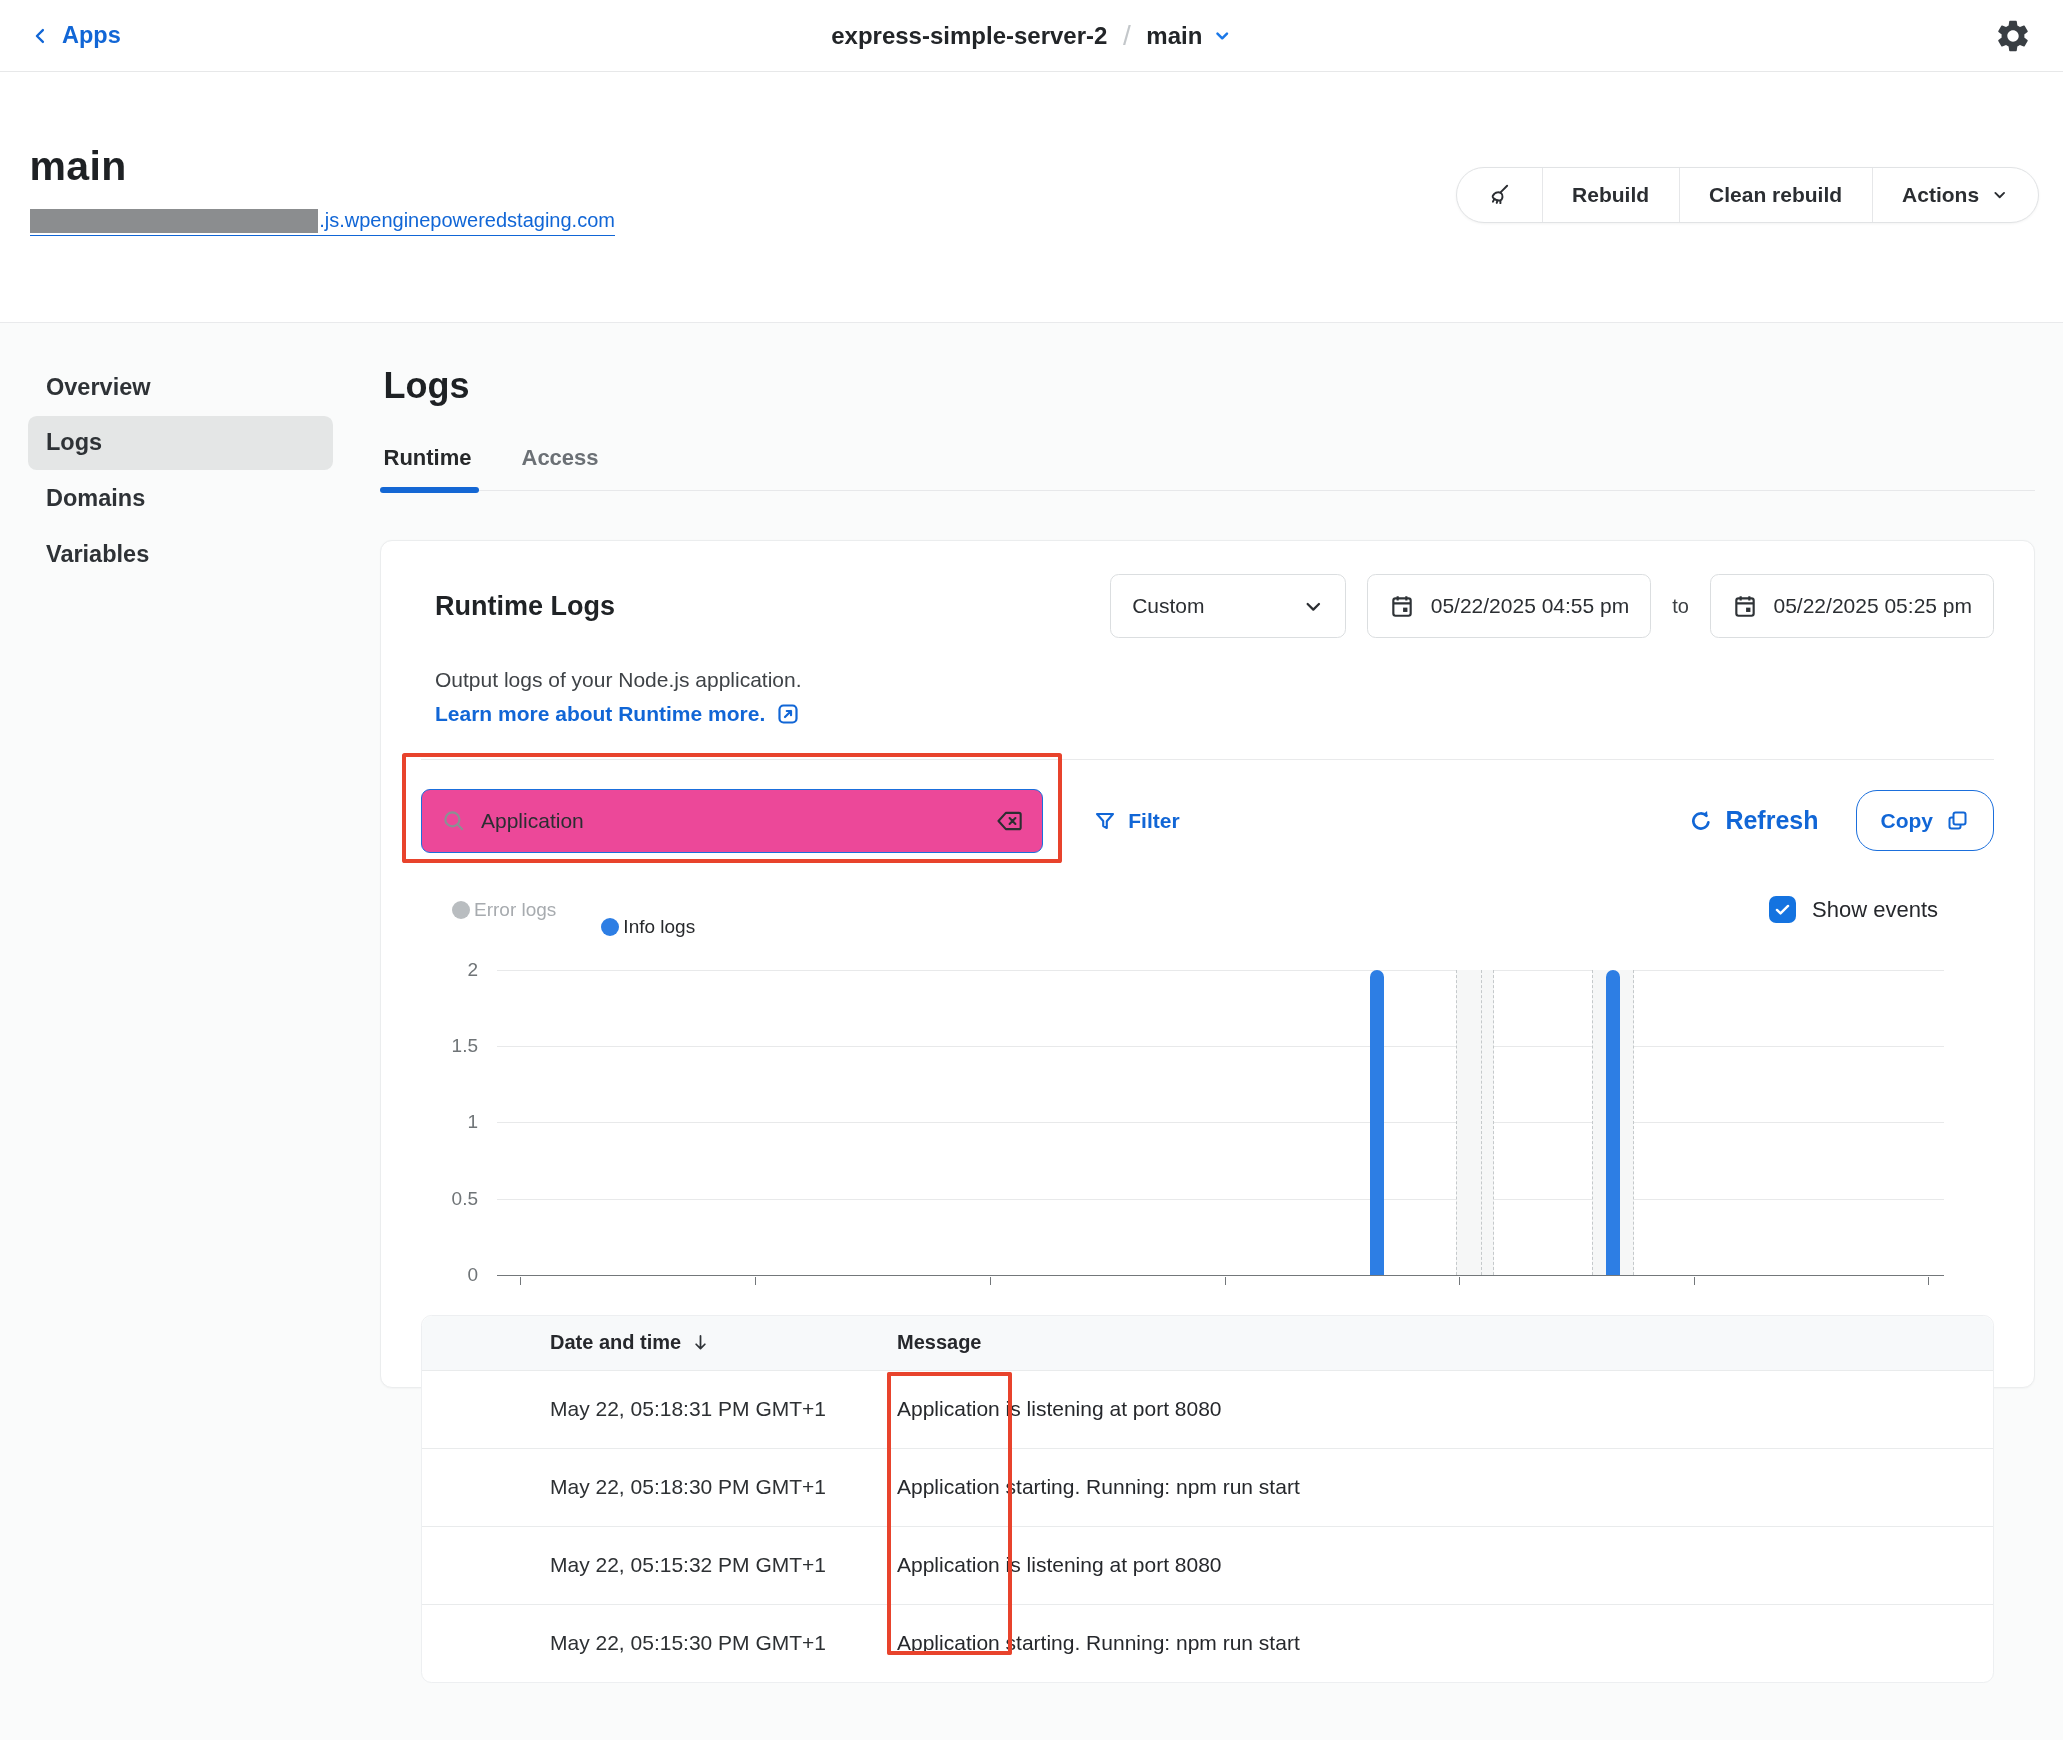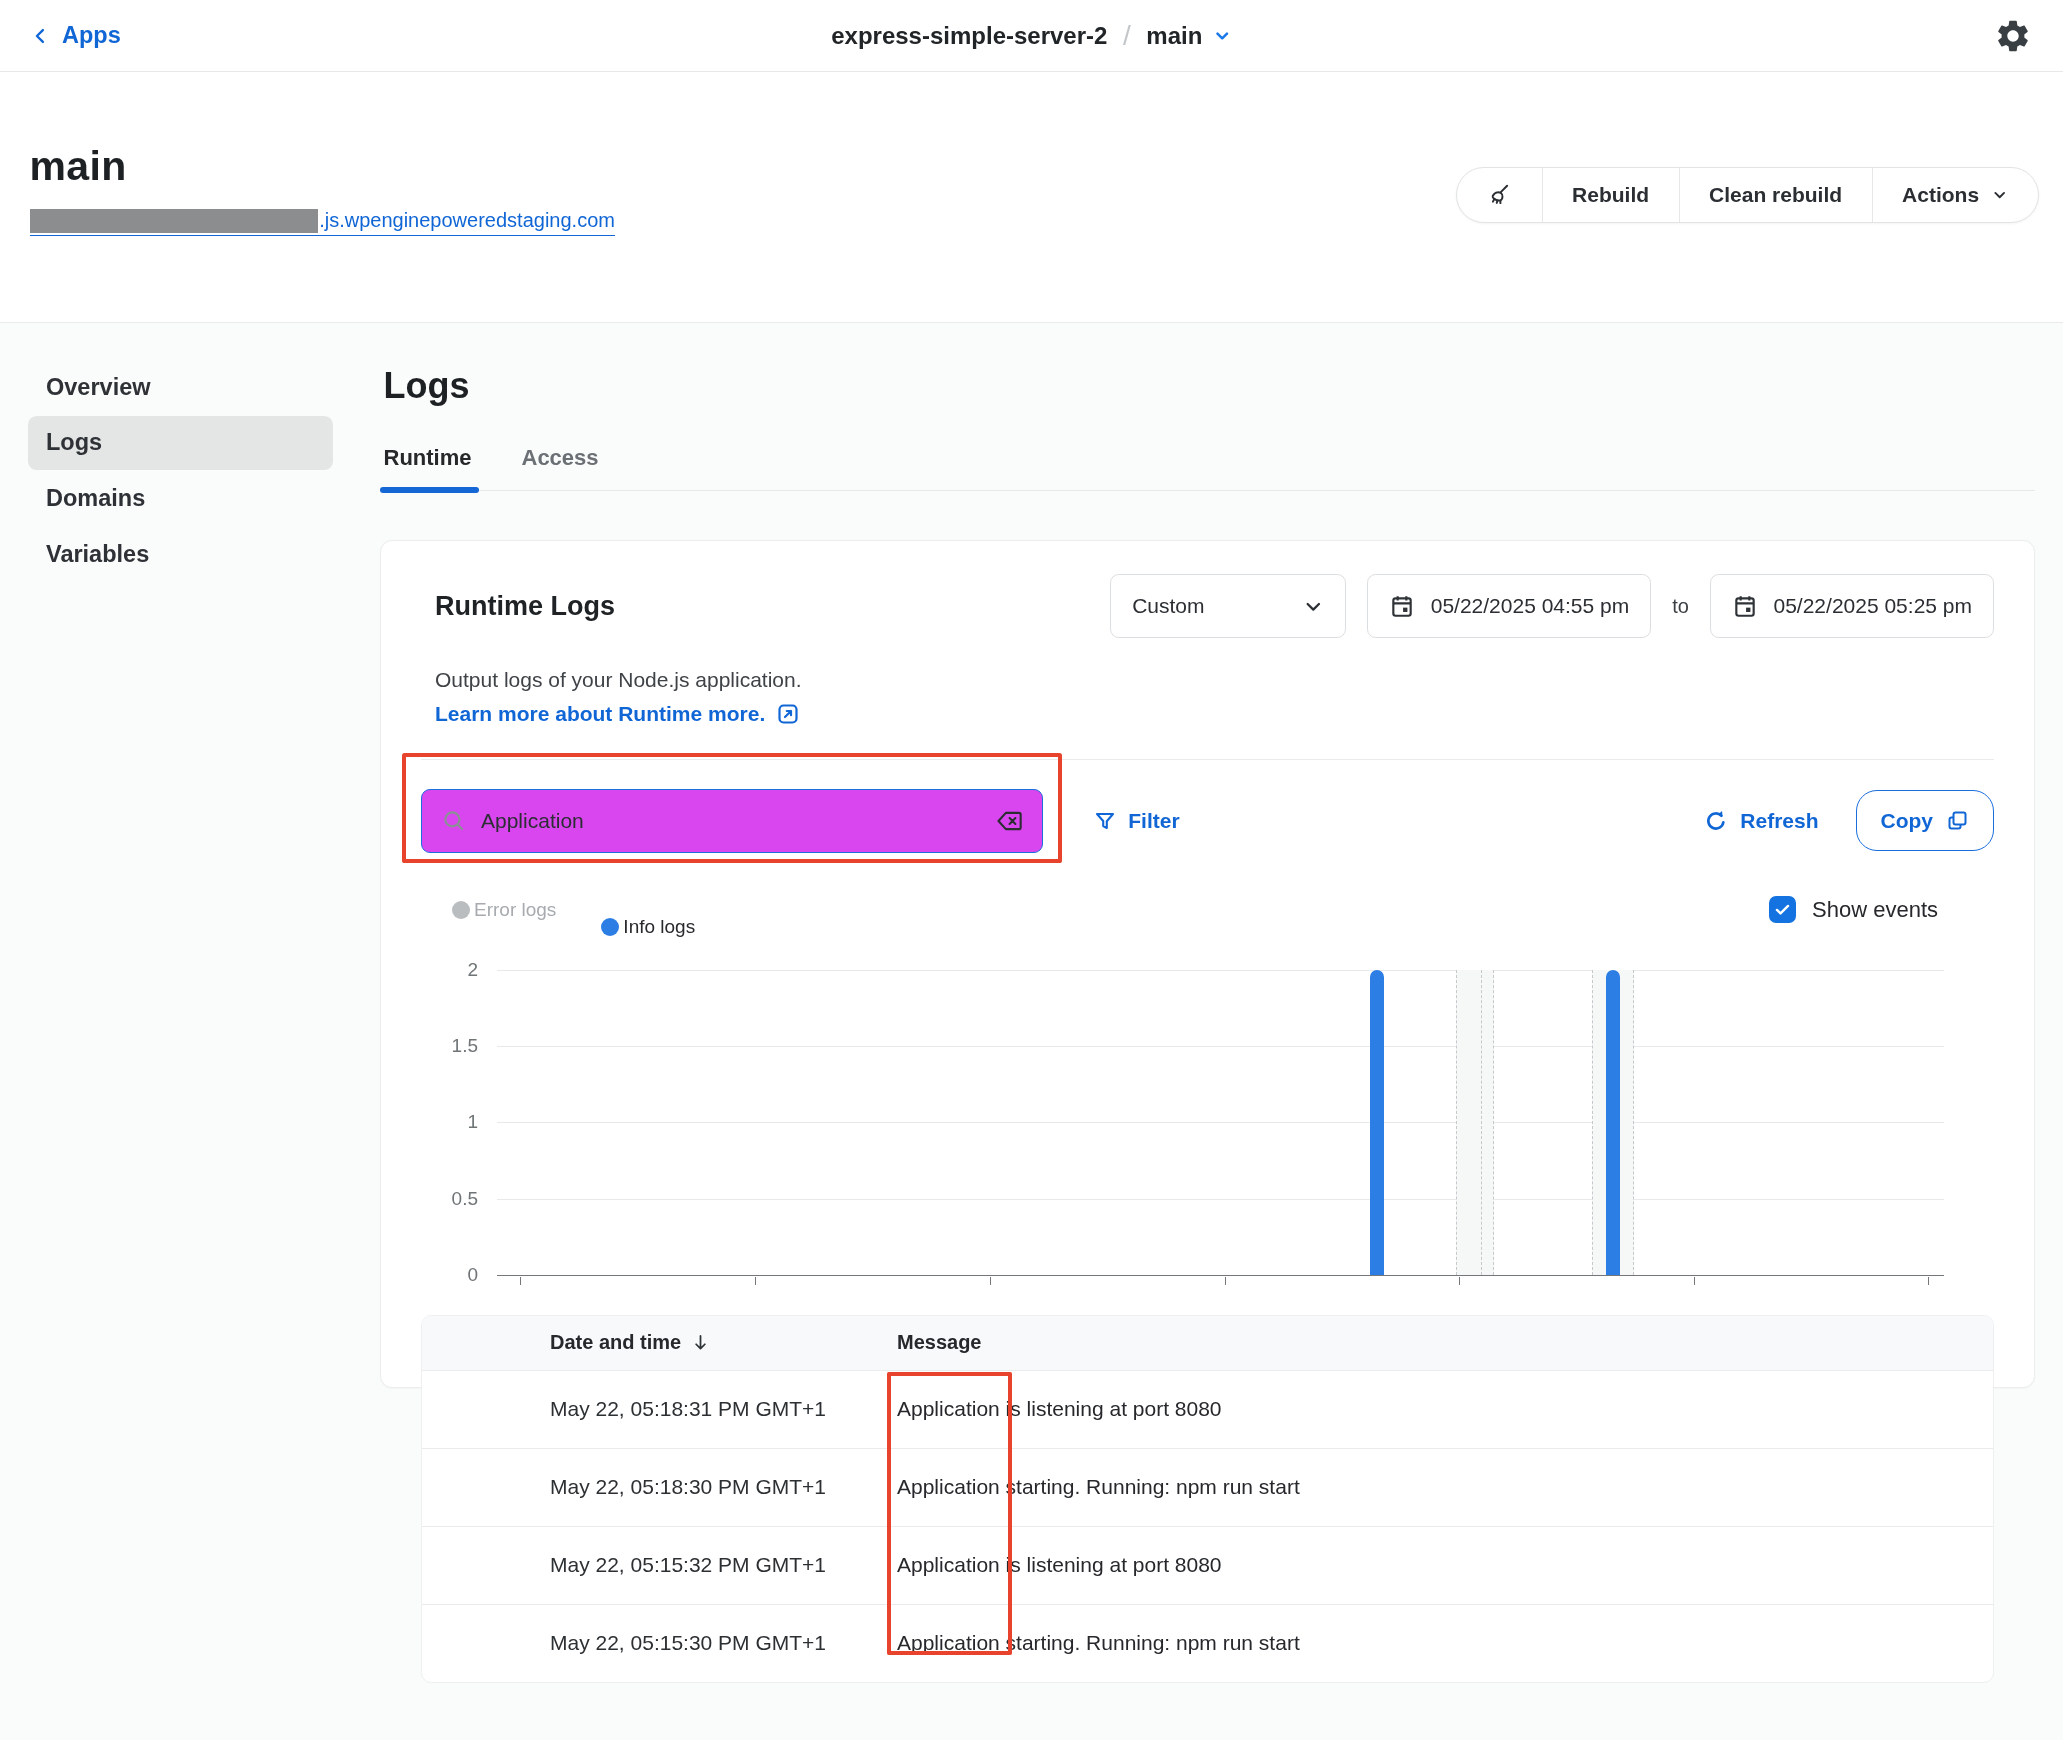--- a/index.html
+++ b/index.html
@@ -63,29 +63,29 @@
     background:#fff; cursor:text; }
   .to-label { font-size:20px; color:#3c4044; }
   .desc { margin:29.5px 0 0 14px; font-size:21px; color:#3f4347; }
   .learn { margin:10.4px 0 0 14px; display:inline-flex; align-items:center; gap:10.4px;
     font-size:21px; font-weight:bold; color:#1166d6; cursor:pointer; }
   .hdivider { margin-top:33px; height:0.9px; background:#e9eaeb; }
 
   .toolbar { margin-top:29px; display:flex; align-items:center; }
   .search-wrap { position:relative; }
   .searchbox { width:622px; height:64px; border:1.7px solid #1b6fdc; border-radius:9px;
-    display:flex; align-items:center; padding:0 19px; gap:14px; background:#d946ef; }
+    display:flex; align-items:center; padding:0 19px; gap:14px; background:#ec4899; }
   .searchbox input { flex:1; border:none; outline:none; font-size:21px; color:#2b2e32;
     font-family:inherit; background:transparent; }
   .red-box-search { position:absolute; left:-19px; right:-19px; top:-36px; bottom:-10.4px;
     border:4.3px solid #e8432c; border-radius:2.6px; pointer-events:none; z-index:5; }
   .filter-link { margin-left:50px; display:flex; align-items:center; gap:11.3px;
     font-size:21px; font-weight:bold; color:#1166d6; cursor:pointer; }
   .refresh-link { margin-left:auto; margin-right:37px; display:flex; align-items:center; gap:11.3px;
-    font-size:21px; font-weight:bold; color:#1166d6; cursor:pointer; }
+    font-size:25px; font-weight:bold; color:#1166d6; cursor:pointer; }
   .copy-btn { height:61px; padding:0 24px; border:1.7px solid #1b6fdc; border-radius:21px;
     display:flex; align-items:center; gap:12px; font-size:21px; font-weight:bold;
     color:#1166d6; background:#fff; cursor:pointer; }
 
   .legend-row { margin-top:43px; display:flex; align-items:center; padding:0 56px 0 31px; height:28px; }
   .dot { width:18px; height:18px; border-radius:50%; flex:none; }
   .legend-item { display:flex; align-items:center; gap:4px; font-size:19px; }
   .legend-error { color:#a7abaf; }
   .legend-info { color:#27292c; margin-left:45px;margin-top:34px; }
   .show-events { margin-left:auto; display:flex; align-items:center; gap:16.5px;

